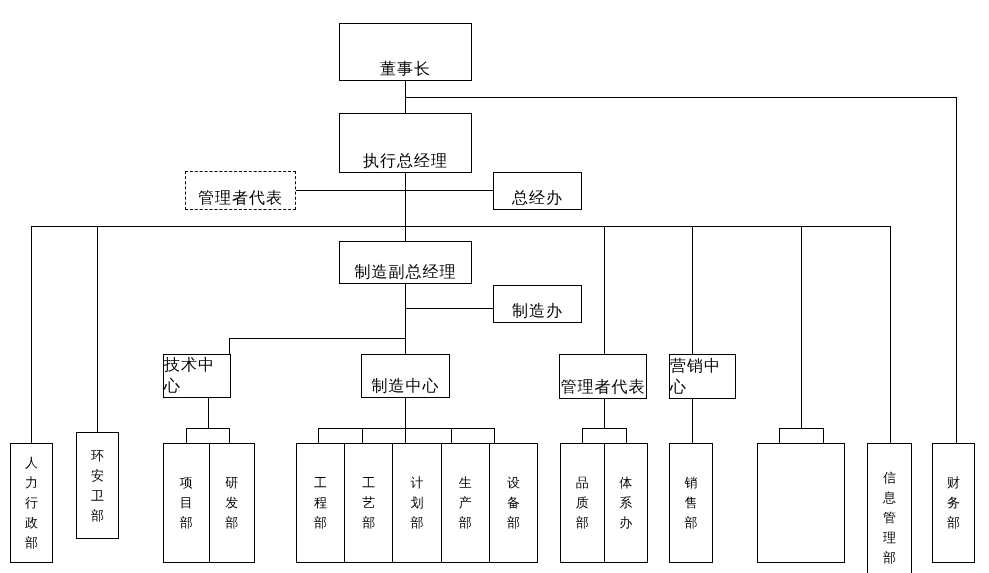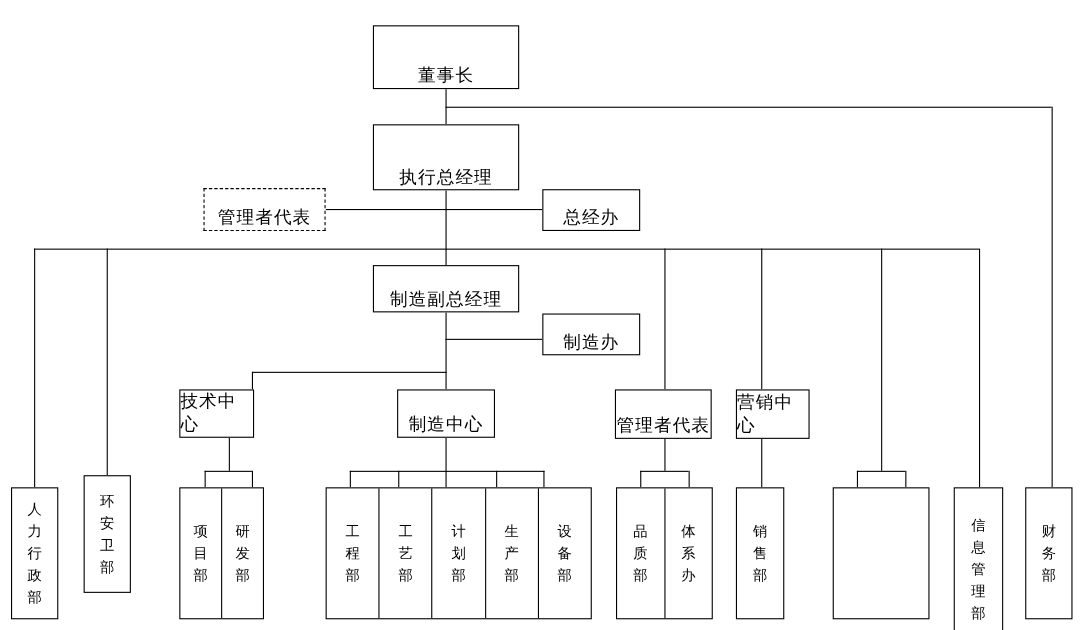--- a/index.html
+++ b/index.html
@@ -125,21 +125,21 @@
   <div class="vbox" style="left:10px;top:443px;width:43px;height:120px">
     <div class="vcell">
         <span class="vlabel">人力行政部</span>
       </div>
   </div>
   <div class="vbox" style="left:76px;top:432px;width:43px;height:107px">
     <div class="vcell">
         <span class="vlabel">环安卫部</span>
       </div>
   </div>
-  <div class="vbox" style="left:163px;top:443px;width:77px;height:120px">
+  <div class="vbox" style="left:163px;top:443px;width:92px;height:120px">
     <div class="vcell">
         <span class="vlabel">项目部</span>
       </div>
     <div class="vcell">
         <span class="vlabel">研发部</span>
       </div>
   </div>
   <div class="vbox" style="left:296px;top:443px;width:242px;height:120px">
     <div class="vcell">
         <span class="vlabel">工程部</span>

